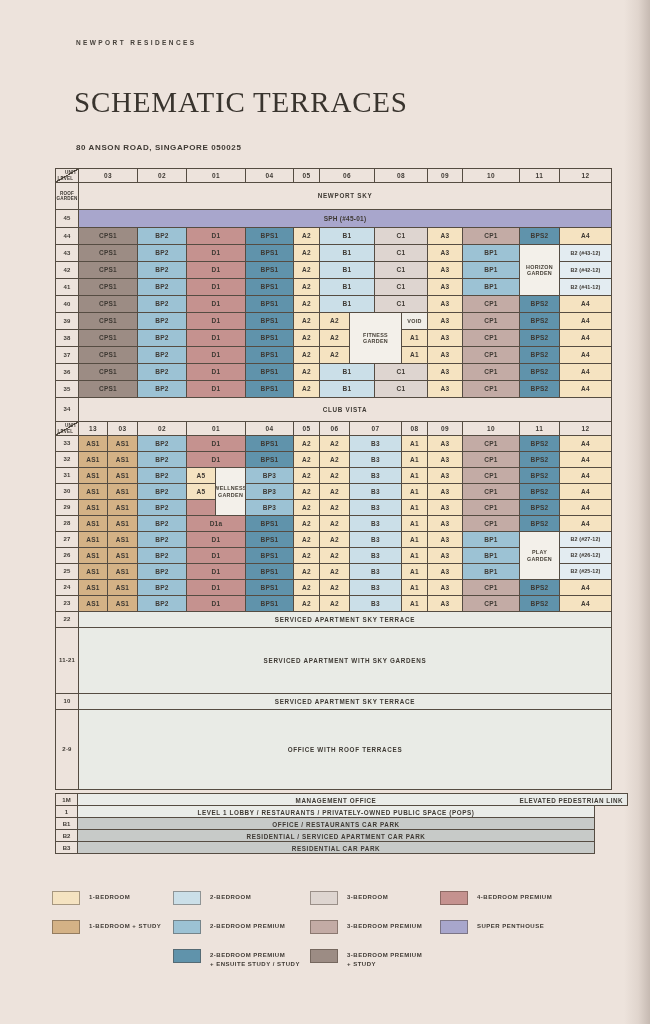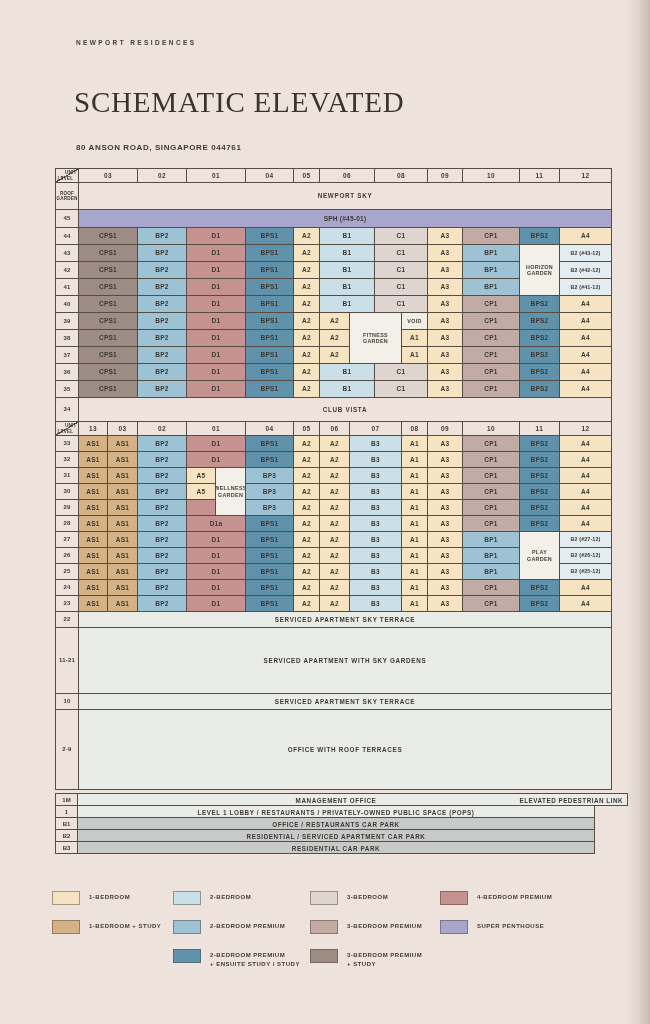--- a/index.html
+++ b/index.html
@@ -61,22 +61,22 @@
   .lcol:nth-child(3){width:130px;}
   .litem{display:flex;align-items:flex-start;margin-bottom:15px;}
   .swatch{width:26px;height:12px;border:1px solid rgba(70,58,48,.45);flex:0 0 auto;}
   .llabel{margin-left:9px;margin-top:2px;font-size:6px;font-weight:700;letter-spacing:.5px;
     white-space:pre-line;line-height:1.5;}
 </style>
 </head>
 <body>
 
 <div class="brand">NEWPORT RESIDENCES</div>
-<div class="title">SCHEMATIC ELEVATED</div>
-<div class="address">80 ANSON ROAD, SINGAPORE 044761</div>
+<div class="title">SCHEMATIC TERRACES</div>
+<div class="address">80 ANSON ROAD, SINGAPORE 050025</div>
 
 <div id="diagram">
   <div id="table1" class="floor-grid">
       <div class="corner">
         <div class="c-top">UNIT</div>
         <div class="c-bot">LEVEL</div>
       </div>
       <div class="head-cell" style="grid-column: span 2;">03</div>
       <div class="head-cell" style="grid-column: span 1;">02</div>
       <div class="head-cell" style="grid-column: span 2;">01</div>

